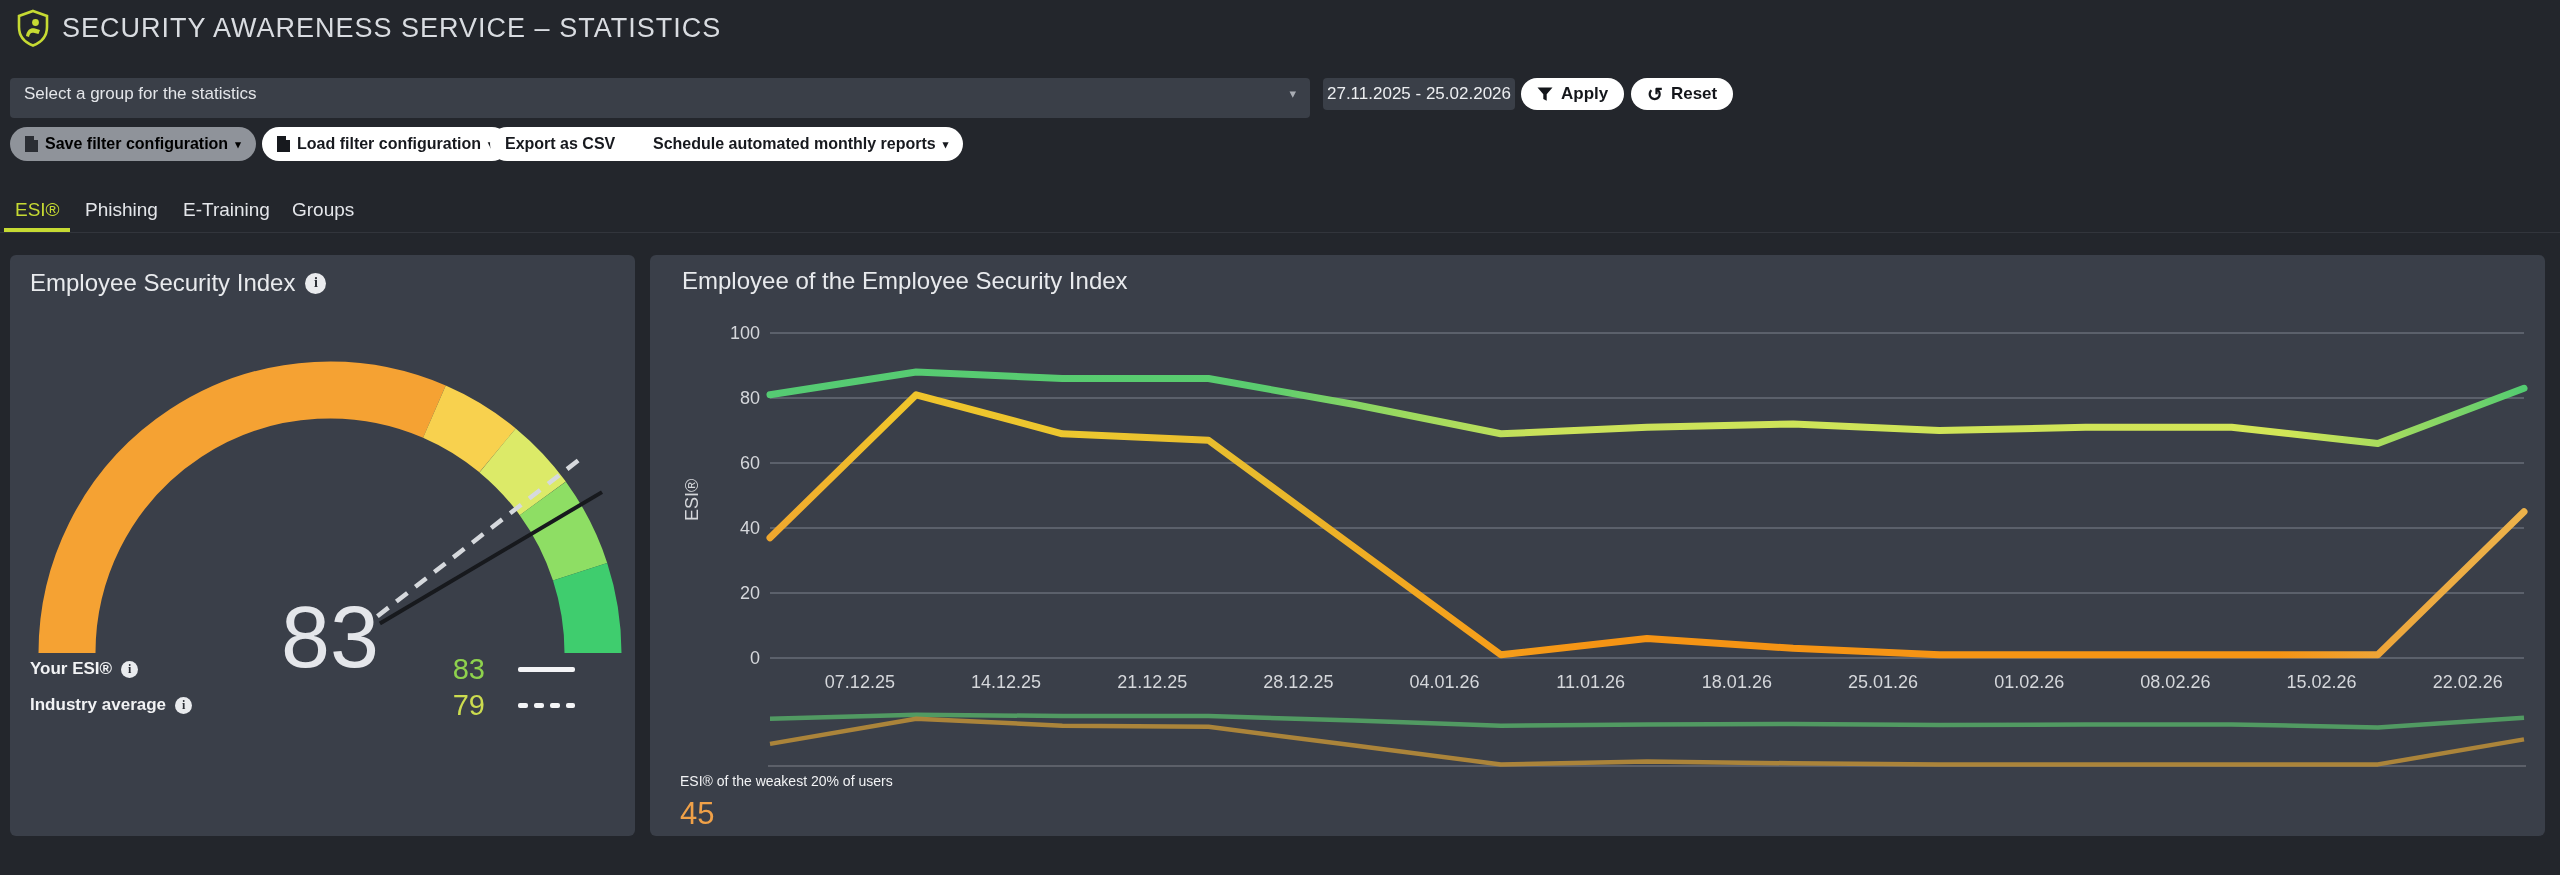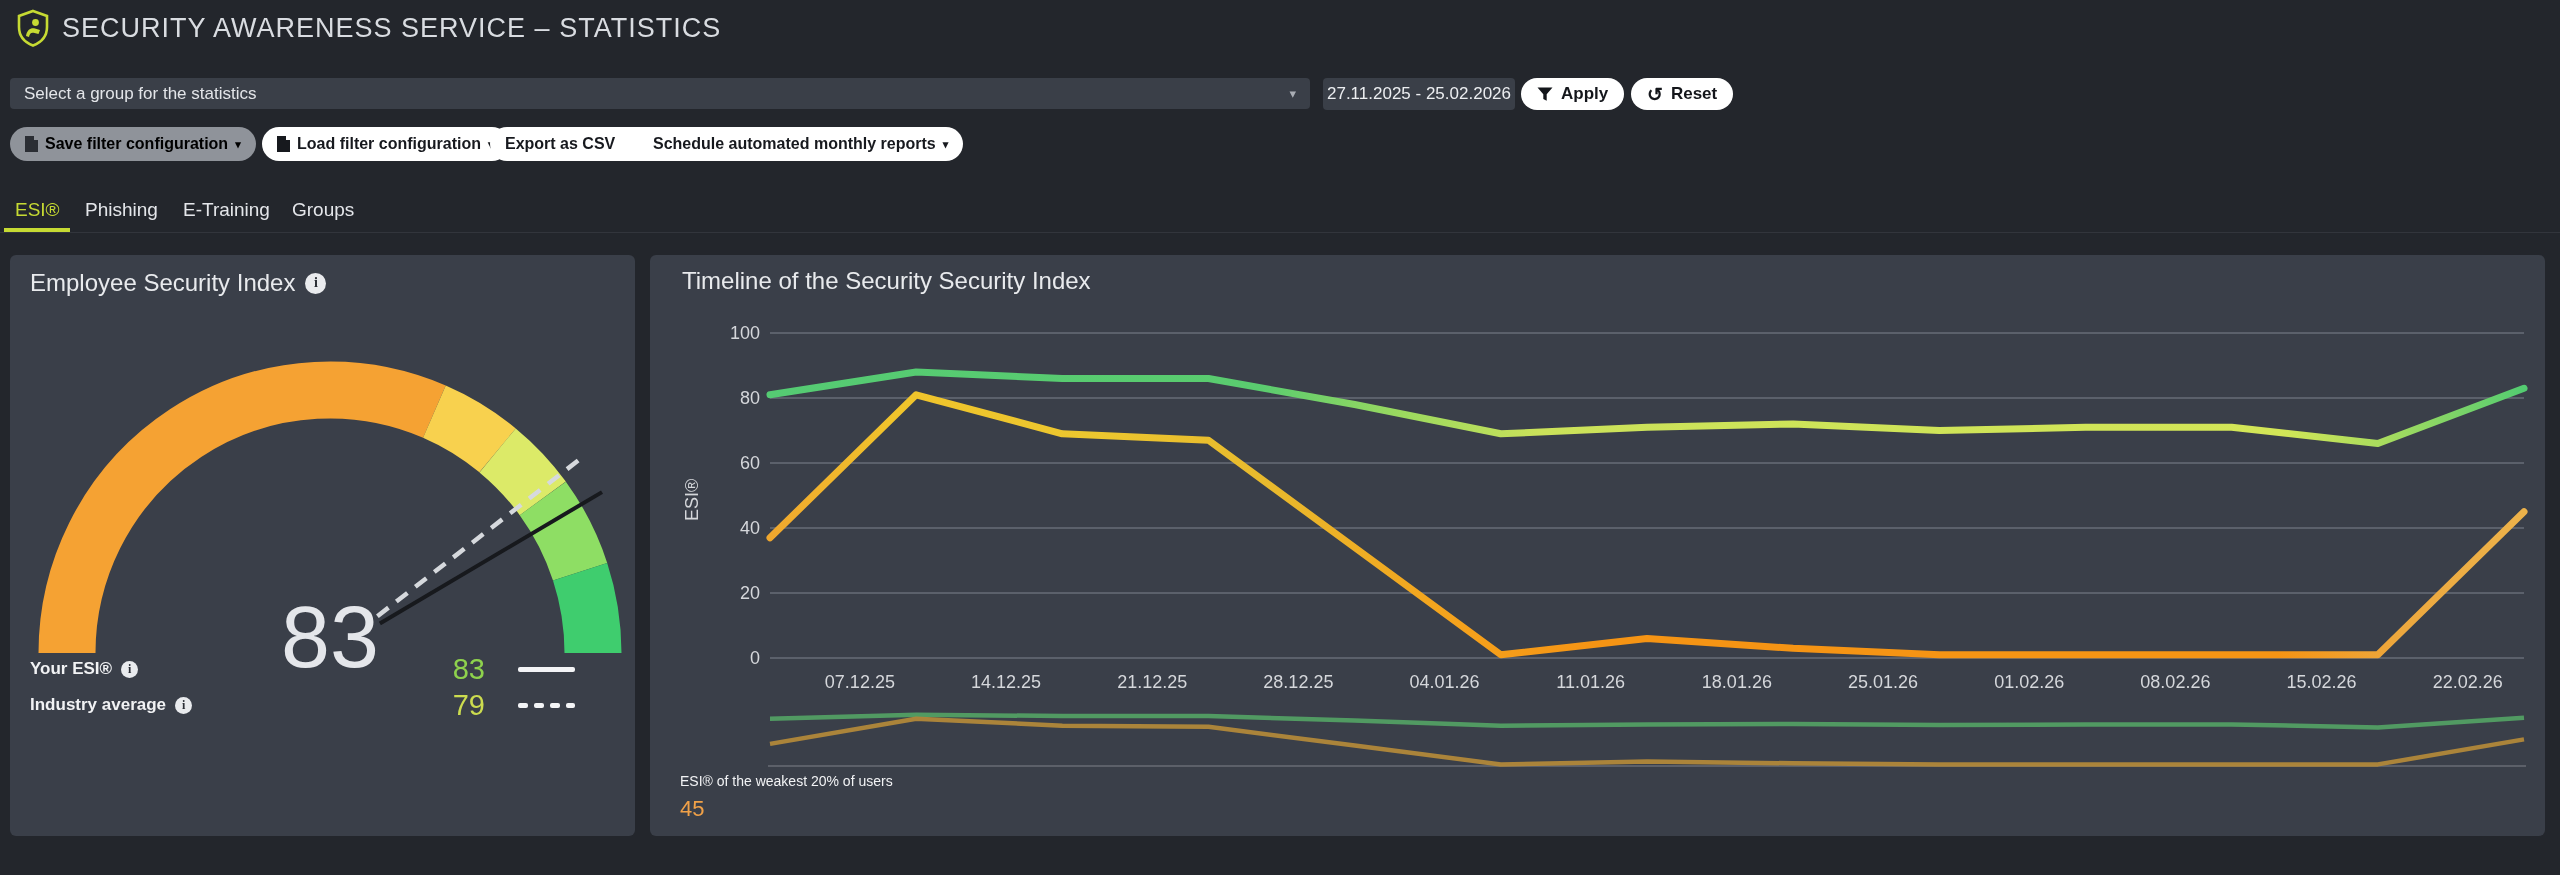--- a/index.html
+++ b/index.html
@@ -4,21 +4,21 @@
 <style>
   html,body{margin:0;padding:0;background:#191b1f;}
   .screen{position:relative;width:2560px;height:875px;background:#23262c;overflow:hidden;
           font-family:"Liberation Sans", sans-serif;-webkit-font-smoothing:antialiased;}
   
   .app-header{position:absolute;left:0;top:0;width:100%;height:56px;}
   .logo{position:absolute;left:14px;top:9px;width:38px;height:38px;}
   .app-title{position:absolute;left:62px;top:13px;font-size:27px;font-weight:400;
              color:#d9dce1;letter-spacing:1px;white-space:nowrap;}
   
-  .group-select{position:absolute;left:10px;top:78px;width:1300px;height:31px;background:#3a3f48;
+  .group-select{position:absolute;left:10px;top:78px;width:1300px;height:40px;background:#3a3f48;
                 border-radius:4px;color:#e3e5e9;font-size:17px;line-height:32px;padding-left:14px;
                 box-sizing:border-box;cursor:pointer;}
   .group-select .caret{position:absolute;right:14px;top:0;color:#a9adb4;font-size:13px;}
   .date-input{position:absolute;left:1323px;top:78px;width:192px;height:32px;background:#3a3f48;
               border-radius:4px;color:#eceef1;font-size:17px;line-height:32px;text-align:center;cursor:pointer;}
   .pill{position:absolute;top:78px;height:32px;border-radius:16px;background:#ffffff;color:#14161b;
         display:inline-flex;align-items:center;gap:8px;padding:0 16px;font-size:17px;font-weight:600;
         cursor:pointer;white-space:nowrap;box-sizing:border-box;}
   .pill .uicon{font-size:19px;font-weight:700;line-height:1;}
   
@@ -47,21 +47,21 @@
   .gauge-value{position:absolute;left:120px;top:338px;width:400px;text-align:center;
                font-size:88px;font-weight:300;color:#e4e6ea;line-height:1;}
   .legend-row{position:absolute;left:20px;right:20px;height:32px;}
   .legend-label{display:inline-flex;align-items:center;gap:9px;font-size:17px;font-weight:700;
                 color:#f1f2f4;line-height:32px;}
   .legend-value{position:absolute;right:130px;top:0;font-size:29px;line-height:32px;font-weight:400;}
   .swatch{position:absolute;right:40px;top:14px;width:57px;height:5px;}
   .swatch .seg{position:absolute;top:0;height:5px;background:#f3f4f6;border-radius:2px;}
   
   .weakest-label{position:absolute;left:30px;top:518px;font-size:14px;font-weight:400;color:#f2f3f5;}
-  .weakest-value{position:absolute;left:30px;top:541px;font-size:22px;font-weight:400;}
+  .weakest-value{position:absolute;left:30px;top:541px;font-size:31px;font-weight:400;}
   svg text{font-family:"Liberation Sans", sans-serif;}
 </style>
 </head>
 <body>
 
 <div class="screen">
 
   <div class="app-header">
     <svg class="logo" viewBox="0 0 38 38">
       <path d="M19 2 L33 7 V18 C33 28 27 33.5 19 36.5 C11 33.5 5 28 5 18 V7 Z" fill="none" stroke="#c6da33" stroke-width="2.6"></path>
@@ -210,19 +210,19 @@
         <text x="1525.3925" y="433" text-anchor="middle" font-size="18" fill="#d5d7db">08.02.26</text>
         <text x="1671.5591666666667" y="433" text-anchor="middle" font-size="18" fill="#d5d7db">15.02.26</text>
         <text x="1817.7258333333332" y="433" text-anchor="middle" font-size="18" fill="#d5d7db">22.02.26</text>
         <line x1="118" y1="511" x2="1876" y2="511" stroke="#5c6069" stroke-width="2"></line>
         <polyline points="120,463.8 266.16666666666663,459.8 412.3333333333333,461.0 558.5,461.0 704.6666666666666,465.5 850.8333333333333,470.7 997,469.5 1143.1666666666665,469.0 1289.3333333333333,470.1 1435.5,469.5 1581.6666666666665,469.5 1727.8333333333333,472.4 1874,462.7" fill="none" stroke="#529f64" stroke-width="4.5" stroke-linejoin="round" opacity="0.95"></polyline>
         <polyline points="120,488.9 266.16666666666663,463.8 412.3333333333333,470.7 558.5,471.8 704.6666666666666,490.6 850.8333333333333,509.4 997,506.6 1143.1666666666665,508.3 1289.3333333333333,509.4 1435.5,509.4 1581.6666666666665,509.4 1727.8333333333333,509.4 1874,484.4" fill="none" stroke="#b1883a" stroke-width="4.5" stroke-linejoin="round" opacity="0.95"></polyline>
         <polyline points="120,139.8 266.16666666666663,117.0 412.3333333333333,123.5 558.5,123.5 704.6666666666666,149.5 850.8333333333333,178.8 997,172.3 1143.1666666666665,169.0 1289.3333333333333,175.5 1435.5,172.3 1581.6666666666665,172.3 1727.8333333333333,188.5 1874,133.3" fill="none" stroke="url(#grad0)" stroke-width="7" stroke-linejoin="round" stroke-linecap="round"></polyline>
         <polyline points="120,282.8 266.16666666666663,139.8 412.3333333333333,178.8 558.5,185.3 704.6666666666666,292.5 850.8333333333333,399.8 997,383.5 1143.1666666666665,393.3 1289.3333333333333,399.8 1435.5,399.8 1581.6666666666665,399.8 1727.8333333333333,399.8 1874,256.8" fill="none" stroke="url(#grad1)" stroke-width="7" stroke-linejoin="round" stroke-linecap="round"></polyline>
       </svg>
     <div class="card-title" style="left:32px;top:12px;">
-      <span>Timeline of the Security Security Index</span>
+      <span>Employee of the Employee Security Index</span>
     </div>
     <div class="weakest-label">ESI® of the weakest 20% of users</div>
     <div class="weakest-value" id="weakest-value" style="color: rgb(240, 161, 72);">45</div>
   </div>
 
 </div>
 
 </body></html>

